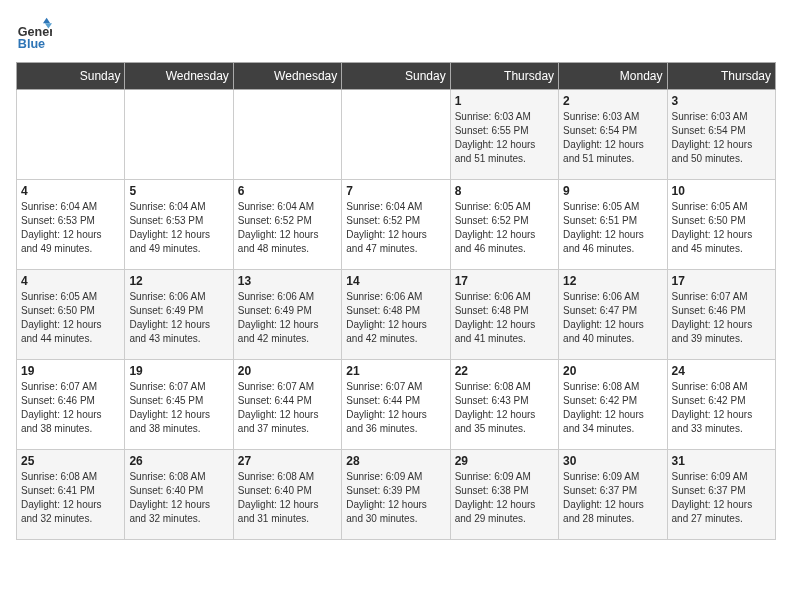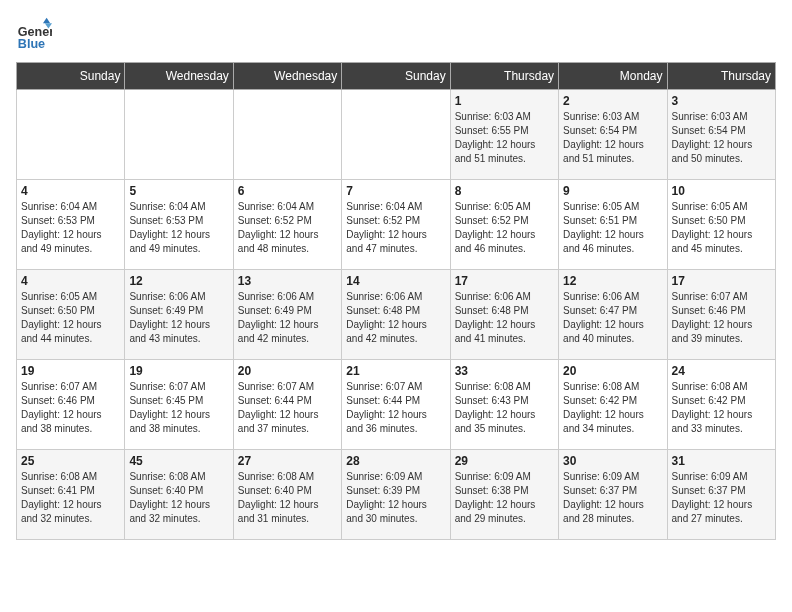--- a/index.html
+++ b/index.html
@@ -265,21 +265,21 @@
 and 37 minutes.</div>
         </td>
         <td>
           <div class="day-number">21</div>
           <div class="day-info" style="white-space: pre-line;">Sunrise: 6:07 AM
 Sunset: 6:44 PM
 Daylight: 12 hours
 and 36 minutes.</div>
         </td>
         <td>
-          <div class="day-number">33</div>
+          <div class="day-number">22</div>
           <div class="day-info" style="white-space: pre-line;">Sunrise: 6:08 AM
 Sunset: 6:43 PM
 Daylight: 12 hours
 and 35 minutes.</div>
         </td>
         <td>
           <div class="day-number">20</div>
           <div class="day-info" style="white-space: pre-line;">Sunrise: 6:08 AM
 Sunset: 6:42 PM
 Daylight: 12 hours
@@ -295,21 +295,21 @@
       </tr>
       <tr>
         <td>
           <div class="day-number">25</div>
           <div class="day-info" style="white-space: pre-line;">Sunrise: 6:08 AM
 Sunset: 6:41 PM
 Daylight: 12 hours
 and 32 minutes.</div>
         </td>
         <td>
-          <div class="day-number">45</div>
+          <div class="day-number">26</div>
           <div class="day-info" style="white-space: pre-line;">Sunrise: 6:08 AM
 Sunset: 6:40 PM
 Daylight: 12 hours
 and 32 minutes.</div>
         </td>
         <td>
           <div class="day-number">27</div>
           <div class="day-info" style="white-space: pre-line;">Sunrise: 6:08 AM
 Sunset: 6:40 PM
 Daylight: 12 hours

